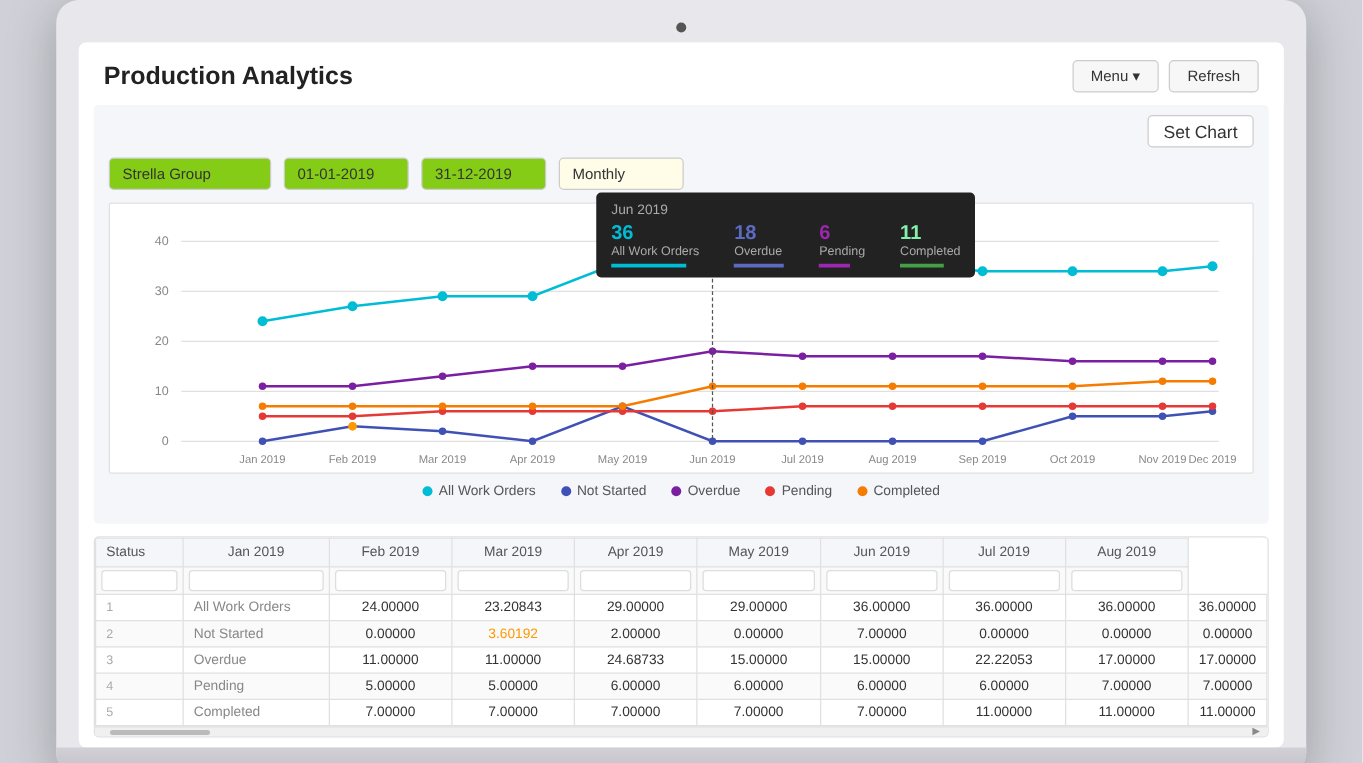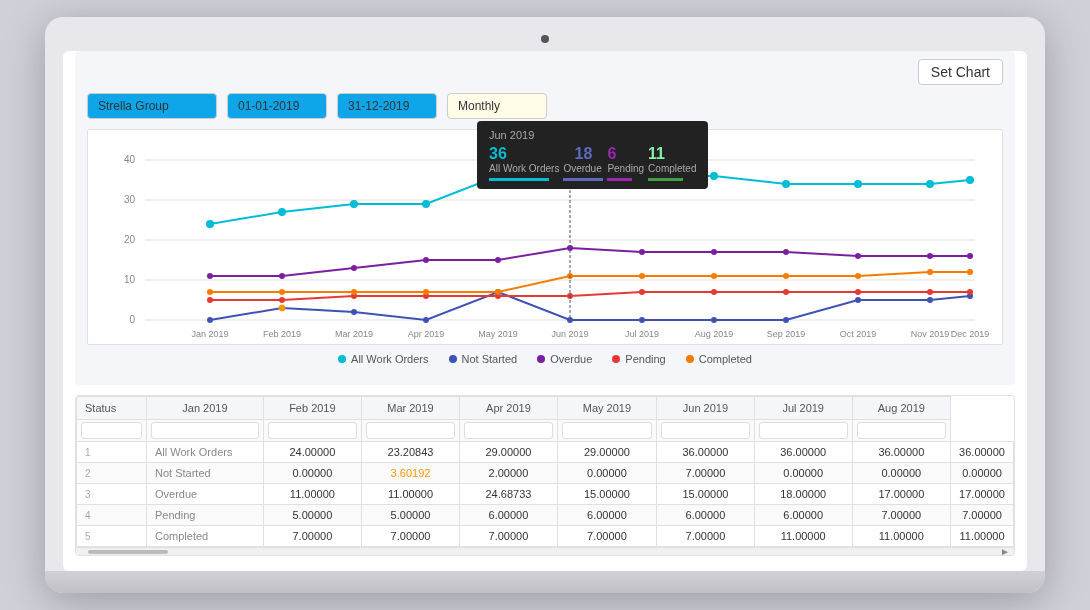--- a/index.html
+++ b/index.html
@@ -86,21 +86,21 @@
       color: #333;
     }
     .filter-row {
       display: flex;
       gap: 10px;
       margin-bottom: 10px;
       align-items: center;
     }
     .filter-input {
       border: 1px solid #ccc;
-      background: #0ea5e9;
+      background: #84cc16;
       border-radius: 4px;
       padding: 5px 10px;
       font-size: 12px;
       color: #333;
     }
     .filter-input.wide { width: 130px; }
     .filter-input.date { width: 100px; }
     .filter-input.period { width: 100px; background: #fffde7; }
 
     
@@ -108,25 +108,25 @@
       background: #222;
       color: #fff;
       border-radius: 4px;
       padding: 8px 12px;
       font-size: 11px;
       display: inline-block;
       margin-left: 60px;
       margin-bottom: 2px;
     }
     .tooltip-title { font-size: 11px; color: #aaa; margin-bottom: 4px; }
-    .tooltip-row { display: flex; gap: 4px; align-items: flex-start; }
+    .tooltip-row { display: flex; gap: 28px; align-items: flex-start; }
     .tooltip-item { }
     .tooltip-num { font-size: 16px; font-weight: bold; color: #fff; }
     .tooltip-num.cyan { color: #00bcd4; }
-    .tooltip-num.blue { color: #5c6bc0; text-align: center; }
+    .tooltip-num.blue { color: #5c6bc0; }
     .tooltip-num.green { color: #86efac; }
     .tooltip-label { font-size: 10px; color: #aaa; }
     .tooltip-bar {
       height: 3px;
       margin-top: 4px;
     }
 
     
     .chart-svg-area {
       position: relative;
@@ -216,20 +216,27 @@
       margin-left: 8px;
     }
   </style>
 </head>
 <body>
 
 <div class="laptop-outer">
   <div class="laptop-camera"></div>
   <div class="laptop-screen">
 
+    <div class="app-header">
+      <div class="app-title">Production Analytics</div>
+      <div class="header-buttons">
+        <button class="header-btn">Menu ▾</button>
+        <button class="header-btn">Refresh</button>
+      </div>
+    </div>
 
     <div class="chart-container">
       <div class="chart-toolbar">
         <button class="set-chart-btn">Set Chart</button>
       </div>
 
       <div class="filter-row">
         <input class="filter-input wide" value="Strella Group" style="">
         <input class="filter-input date" value="01-01-2019" style="">
         <input class="filter-input date" value="31-12-2019" style="">
@@ -443,21 +450,21 @@
               <td>0.00000</td>
             </tr>
             <tr>
               <td style="color: rgb(170, 170, 170); font-size: 10px;">3</td>
               <td style="text-align: left;">Overdue</td>
               <td>11.00000</td>
               <td>11.00000</td>
               <td>24.68733</td>
               <td>15.00000</td>
               <td>15.00000</td>
-              <td>18.00000</td>
+              <td>22.22053</td>
               <td>17.00000</td>
               <td>17.00000</td>
             </tr>
             <tr>
               <td style="color: rgb(170, 170, 170); font-size: 10px;">4</td>
               <td style="text-align: left;">Pending</td>
               <td>5.00000</td>
               <td>5.00000</td>
               <td>6.00000</td>
               <td>6.00000</td>

